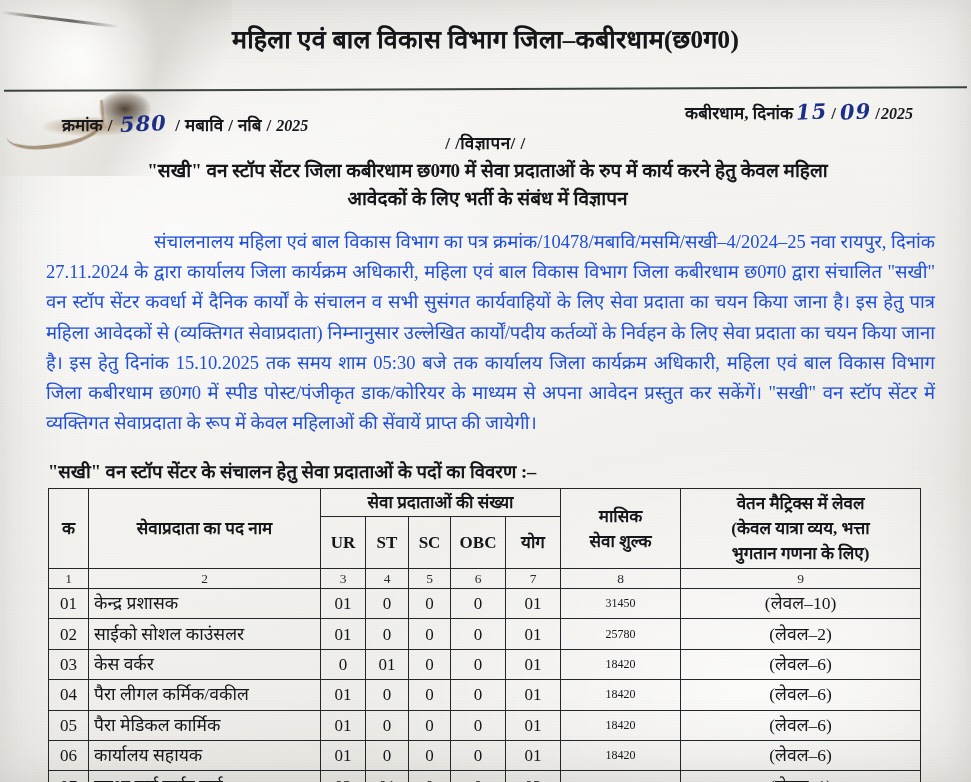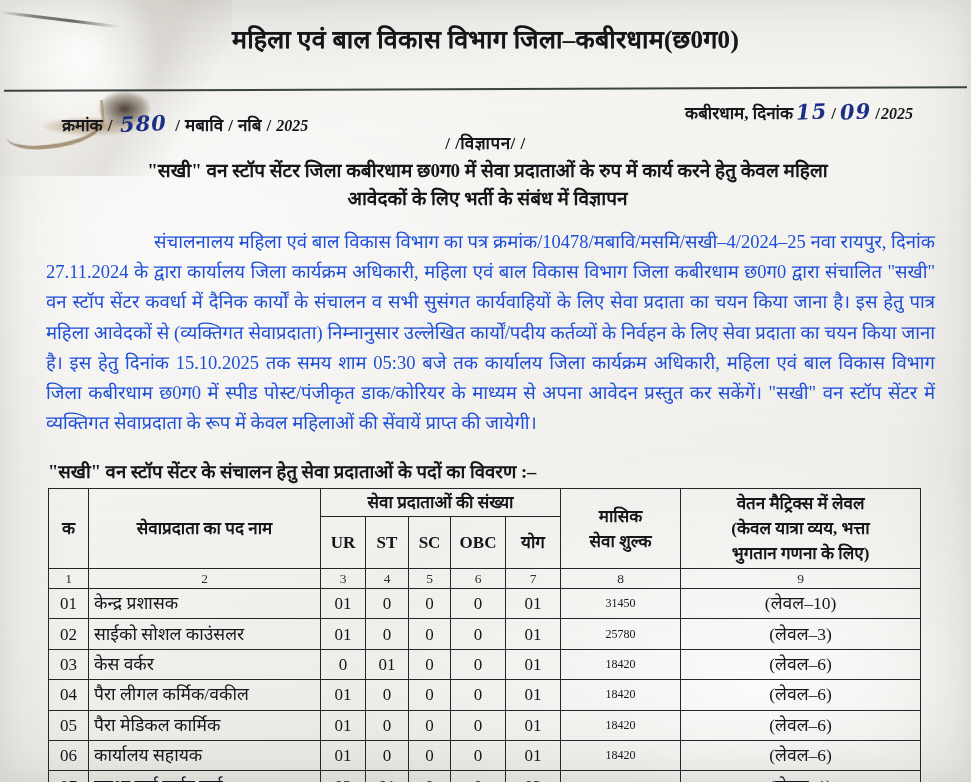--- a/index.html
+++ b/index.html
@@ -367,21 +367,21 @@
         </tr>
         <tr>
           <td class="c-sno">02</td>
           <td class="c-post">साईको सोशल काउंसलर</td>
           <td class="c-num">01</td>
           <td class="c-num">0</td>
           <td class="c-num">0</td>
           <td class="c-num">0</td>
           <td class="c-num">01</td>
           <td class="c-fee">25780</td>
-          <td class="c-lvl">(लेवल–3)</td>
+          <td class="c-lvl">(लेवल–2)</td>
         </tr>
         <tr>
           <td class="c-sno">03</td>
           <td class="c-post">केस वर्कर</td>
           <td class="c-num">0</td>
           <td class="c-num">01</td>
           <td class="c-num">0</td>
           <td class="c-num">0</td>
           <td class="c-num">01</td>
           <td class="c-fee">18420</td>

